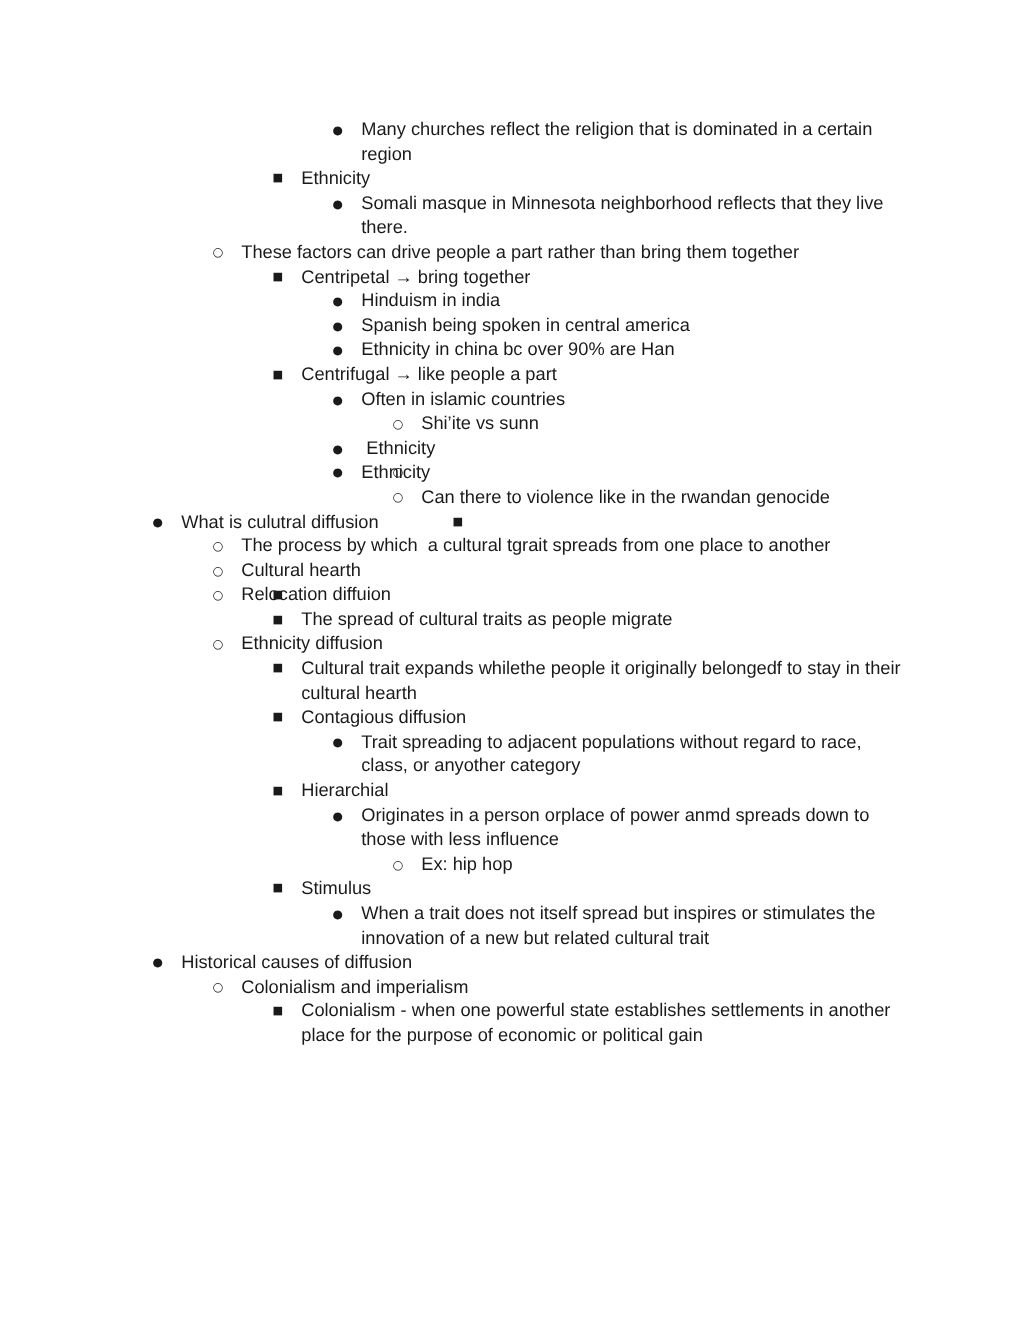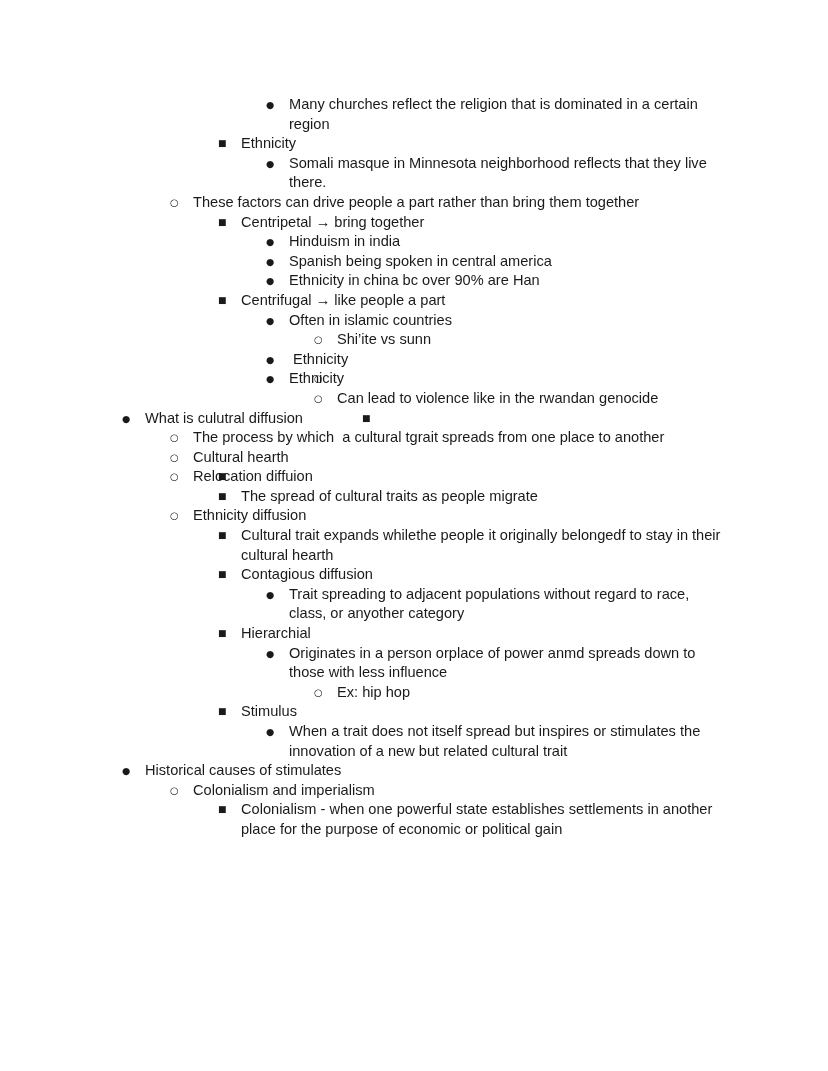--- a/index.html
+++ b/index.html
@@ -54,34 +54,34 @@
       <div class="li" style="margin-left: 96px;"><span class="bullet m-square">■</span><span>Centripetal → bring together</span></div>
       <div class="li" style="margin-left: 144px;"><span class="bullet m-disc">●</span><span>Hinduism in india</span></div>
       <div class="li" style="margin-left: 144px;"><span class="bullet m-disc">●</span><span>Spanish being spoken in central america</span></div>
       <div class="li" style="margin-left: 144px;"><span class="bullet m-disc">●</span><span>Ethnicity in china bc over 90% are Han</span></div>
       <div class="li" style="margin-left: 96px;"><span class="bullet m-square">■</span><span>Centrifugal → like people a part</span></div>
       <div class="li" style="margin-left: 144px;"><span class="bullet m-disc">●</span><span>Often in islamic countries</span></div>
       <div class="li" style="margin-left: 192px;"><span class="bullet m-circle">○</span><span>Shi’ite vs sunn</span></div>
       <div class="li" style="margin-left: 144px;"><span class="bullet m-disc">●</span><span> Ethnicity</span></div>
       <div class="li" style="margin-left: 192px;"><span class="bullet m-circle">○</span></div>
       <div class="li" style="margin-left: 144px;"><span class="bullet m-disc">●</span><span>Ethnicity</span></div>
-      <div class="li" style="margin-left: 192px;"><span class="bullet m-circle">○</span><span>Can lead to violence like in the rwandan genocide</span></div>
+      <div class="li" style="margin-left: 192px;"><span class="bullet m-circle">○</span><span>Can there to violence like in the rwandan genocide</span></div>
       <div class="li" style="margin-left: 240px;"><span class="bullet m-square">■</span></div>
       <div class="li" style="margin-left: 0px;"><span class="bullet m-disc">●</span><span>What is culutral diffusion</span></div>
       <div class="li" style="margin-left: 48px;"><span class="bullet m-circle">○</span><span>The process by which  a cultural tgrait spreads from one place to another</span></div>
       <div class="li" style="margin-left: 48px;"><span class="bullet m-circle">○</span><span>Cultural hearth</span></div>
       <div class="li" style="margin-left: 96px;"><span class="bullet m-square">■</span></div>
       <div class="li" style="margin-left: 48px;"><span class="bullet m-circle">○</span><span>Relocation diffuion</span></div>
       <div class="li" style="margin-left: 96px;"><span class="bullet m-square">■</span><span>The spread of cultural traits as people migrate</span></div>
       <div class="li" style="margin-left: 48px;"><span class="bullet m-circle">○</span><span>Ethnicity diffusion</span></div>
       <div class="li" style="margin-left: 96px;"><span class="bullet m-square">■</span><span>Cultural trait expands whilethe people it originally belongedf to stay in their cultural hearth</span></div>
       <div class="li" style="margin-left: 96px;"><span class="bullet m-square">■</span><span>Contagious diffusion</span></div>
       <div class="li" style="margin-left: 144px;"><span class="bullet m-disc">●</span><span>Trait spreading to adjacent populations without regard to race, class, or anyother category</span></div>
       <div class="li" style="margin-left: 96px;"><span class="bullet m-square">■</span><span>Hierarchial</span></div>
       <div class="li" style="margin-left: 144px;"><span class="bullet m-disc">●</span><span>Originates in a person orplace of power anmd spreads down to those with less influence</span></div>
       <div class="li" style="margin-left: 192px;"><span class="bullet m-circle">○</span><span>Ex: hip hop</span></div>
       <div class="li" style="margin-left: 96px;"><span class="bullet m-square">■</span><span>Stimulus</span></div>
       <div class="li" style="margin-left: 144px;"><span class="bullet m-disc">●</span><span>When a trait does not itself spread but inspires or stimulates the innovation of a new but related cultural trait</span></div>
-      <div class="li" style="margin-left: 0px;"><span class="bullet m-disc">●</span><span>Historical causes of stimulates</span></div>
+      <div class="li" style="margin-left: 0px;"><span class="bullet m-disc">●</span><span>Historical causes of diffusion</span></div>
       <div class="li" style="margin-left: 48px;"><span class="bullet m-circle">○</span><span>Colonialism and imperialism</span></div>
       <div class="li" style="margin-left: 96px;"><span class="bullet m-square">■</span><span>Colonialism - when one powerful state establishes settlements in another place for the purpose of economic or political gain</span></div>
     </div>
 </div>
 
 </body></html>

